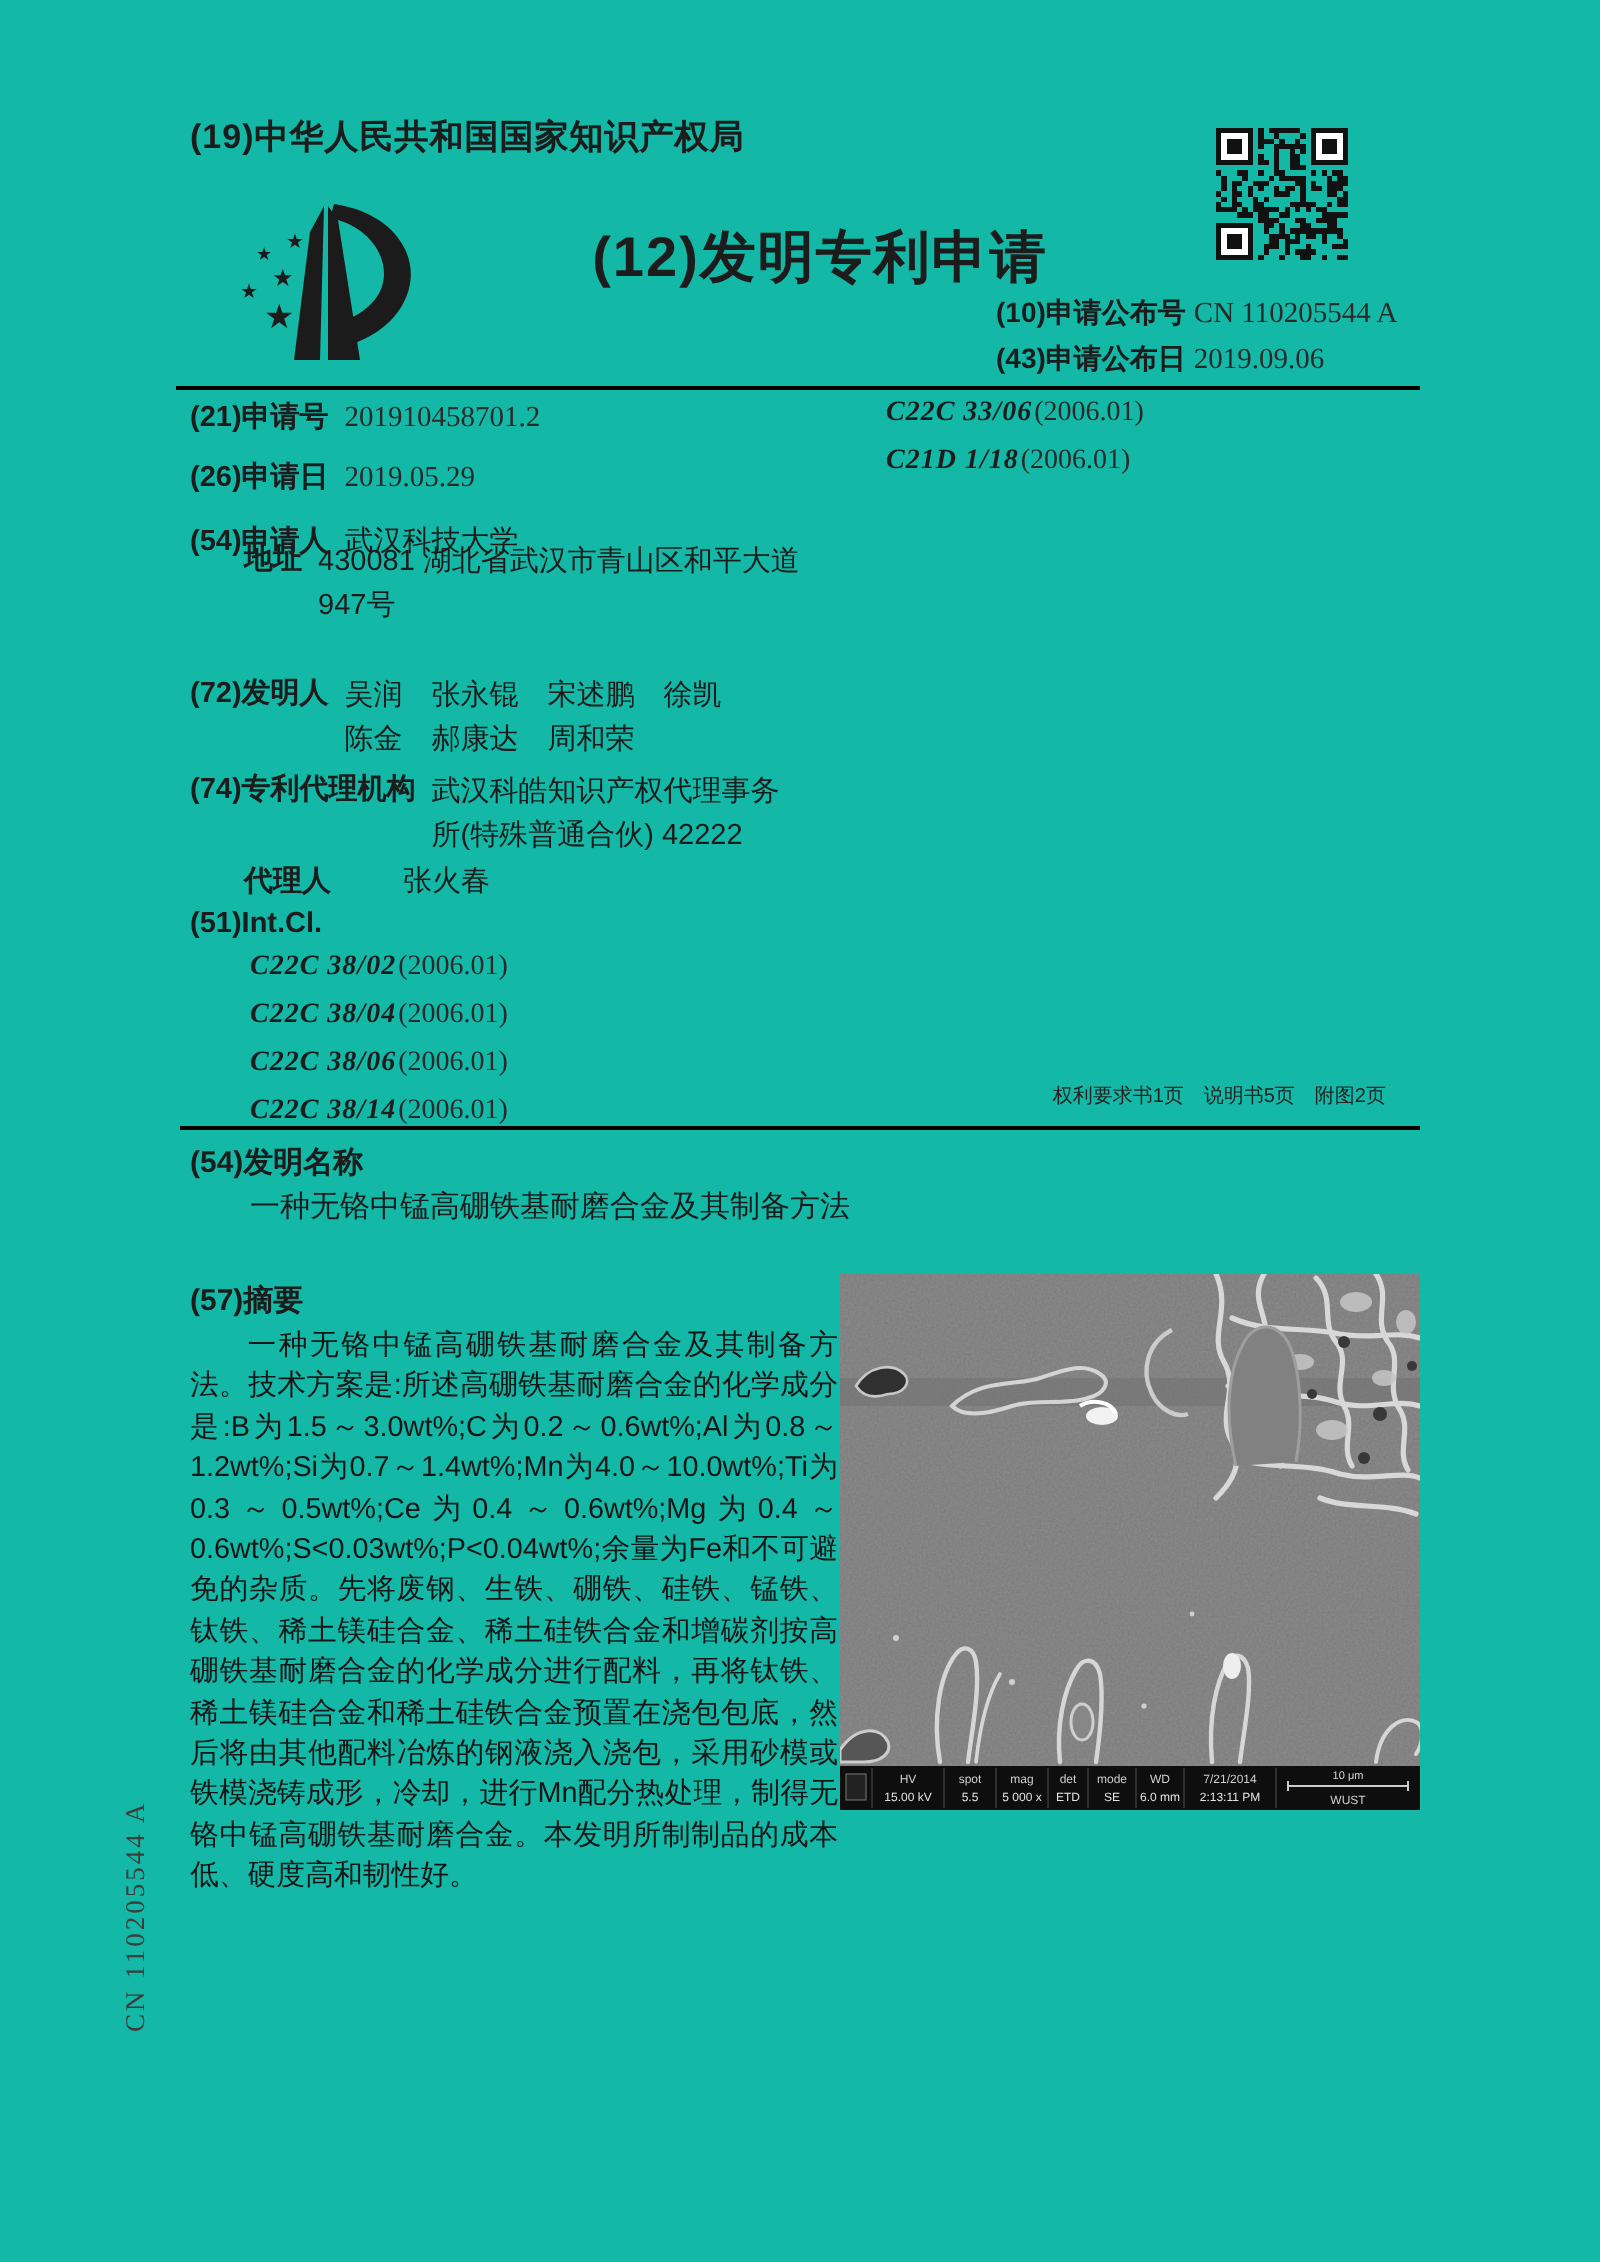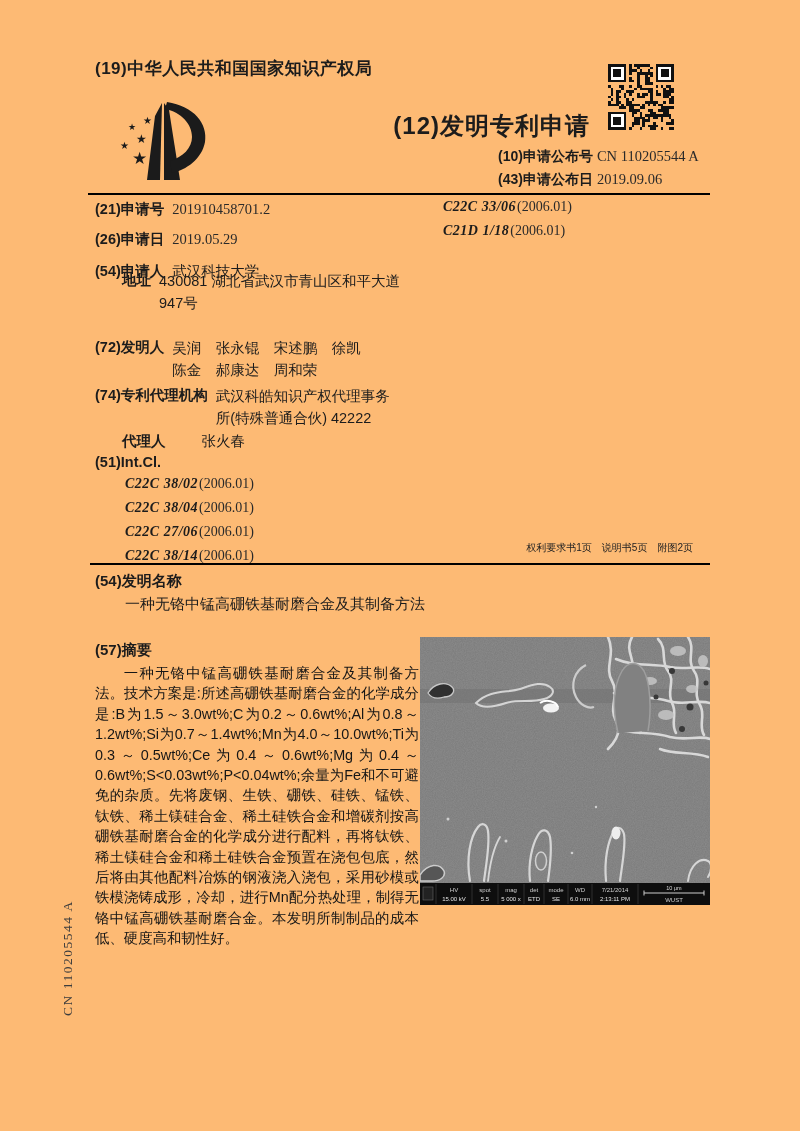--- a/index.html
+++ b/index.html
@@ -1,24 +1,24 @@
 <!DOCTYPE html>
 <html><head>
 <meta charset="utf-8">
 <style>
   html,body{margin:0;padding:0;background:#e8e8e8;}
   .page{
     position:relative;width:800px;height:1131px;margin:0 auto;
-    background:#fdba74;overflow:hidden;
+    background:#14b8a6;overflow:hidden;
     font-family:"Liberation Sans",sans-serif;color:#1c1c1c;
   }
   .abs{position:absolute;}
   .serif{font-family:"Liberation Serif","DejaVu Serif",serif;}
   .office{left:95px;top:57px;font-size:17px;font-weight:bold;letter-spacing:.5px;}
-  .doctype{left:230px;top:110px;width:360px;text-align:right;font-size:24px;font-weight:bold;letter-spacing:1px;}
+  .doctype{left:230px;top:110px;width:360px;text-align:center;font-size:28px;font-weight:bold;letter-spacing:1px;}
   .pubrow{font-size:14px;}
   .pubrow .lab{font-weight:bold;}
   .pubrow .val{font-family:"Liberation Serif",serif;font-size:14.5px;color:#2a2a2a;margin-left:4px;}
   .rule{left:88px;width:622px;height:2px;background:#000;}
   .row{display:flex;font-size:14.5px;line-height:20px;}
   .row .lab{font-weight:bold;white-space:nowrap;}
   .row .val{margin-left:8px;}
   .val.serif{font-size:14.5px;color:#2a2a2a;}
   .intcl-line{font-family:"Liberation Serif",serif;font-size:14px;}
   .intcl-line .code{font-style:italic;font-weight:bold;letter-spacing:.5px;}
@@ -325,21 +325,21 @@
   <div class="abs row" style="left:95px;top:452px;">
     <span class="lab">(51)Int.Cl.</span>
   </div>
   <div class="abs intcl-line" style="left:125px;top:476px;">
     <span class="code">C22C 38/02</span><span class="ver">(2006.01)</span>
   </div>
   <div class="abs intcl-line" style="left:125px;top:500px;">
     <span class="code">C22C 38/04</span><span class="ver">(2006.01)</span>
   </div>
   <div class="abs intcl-line" style="left:125px;top:524px;">
-    <span class="code">C22C 27/06</span><span class="ver">(2006.01)</span>
+    <span class="code">C22C 38/06</span><span class="ver">(2006.01)</span>
   </div>
   <div class="abs intcl-line" style="left:125px;top:548px;">
     <span class="code">C22C 38/14</span><span class="ver">(2006.01)</span>
   </div>
 
   <div class="abs intcl-line" style="left:443px;top:199px;">
     <span class="code">C22C 33/06</span><span class="ver">(2006.01)</span>
   </div>
   <div class="abs intcl-line" style="left:443px;top:223px;">
     <span class="code">C21D 1/18</span><span class="ver">(2006.01)</span>

